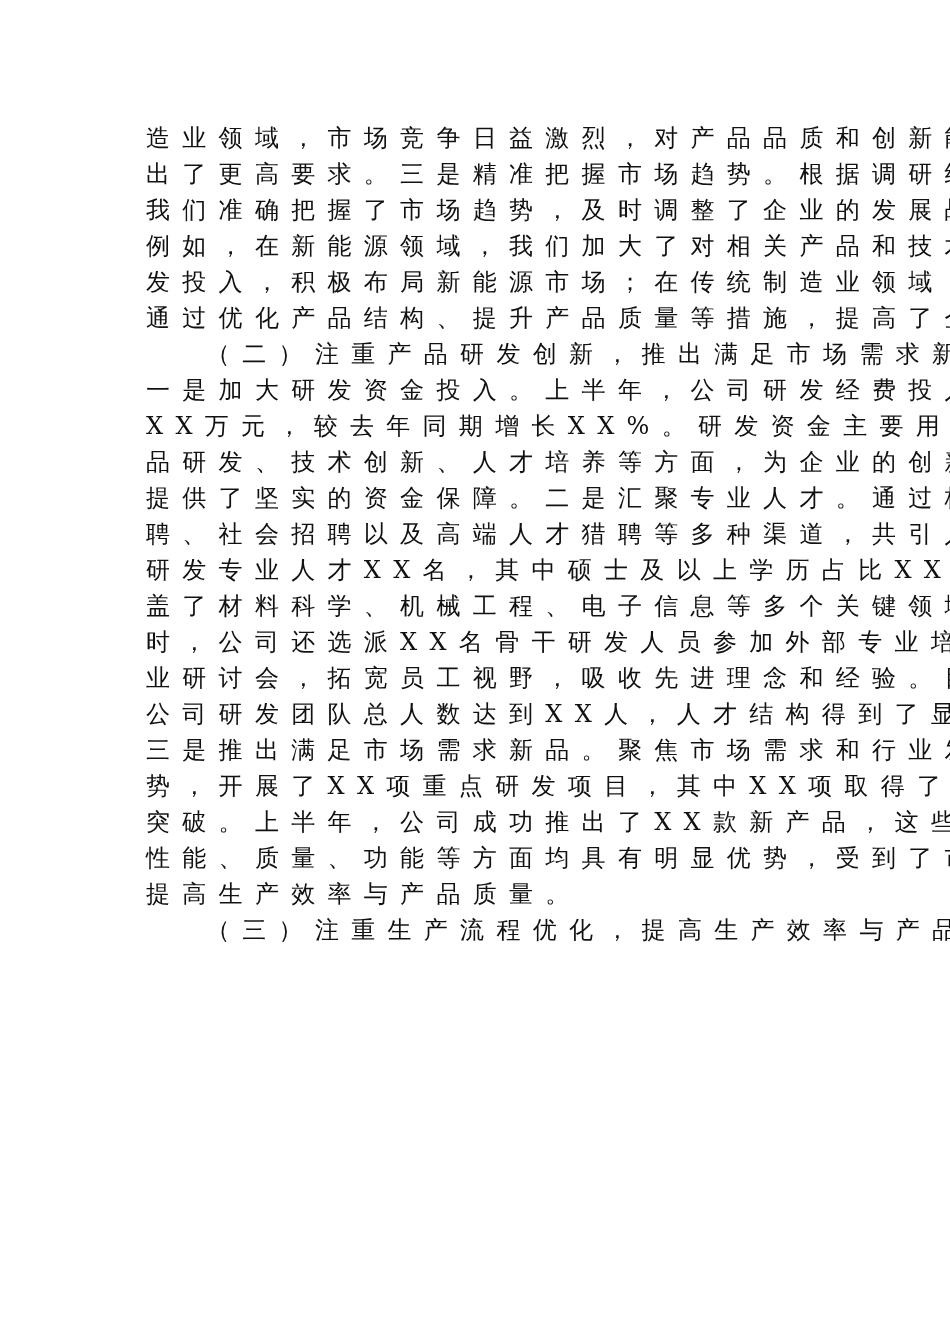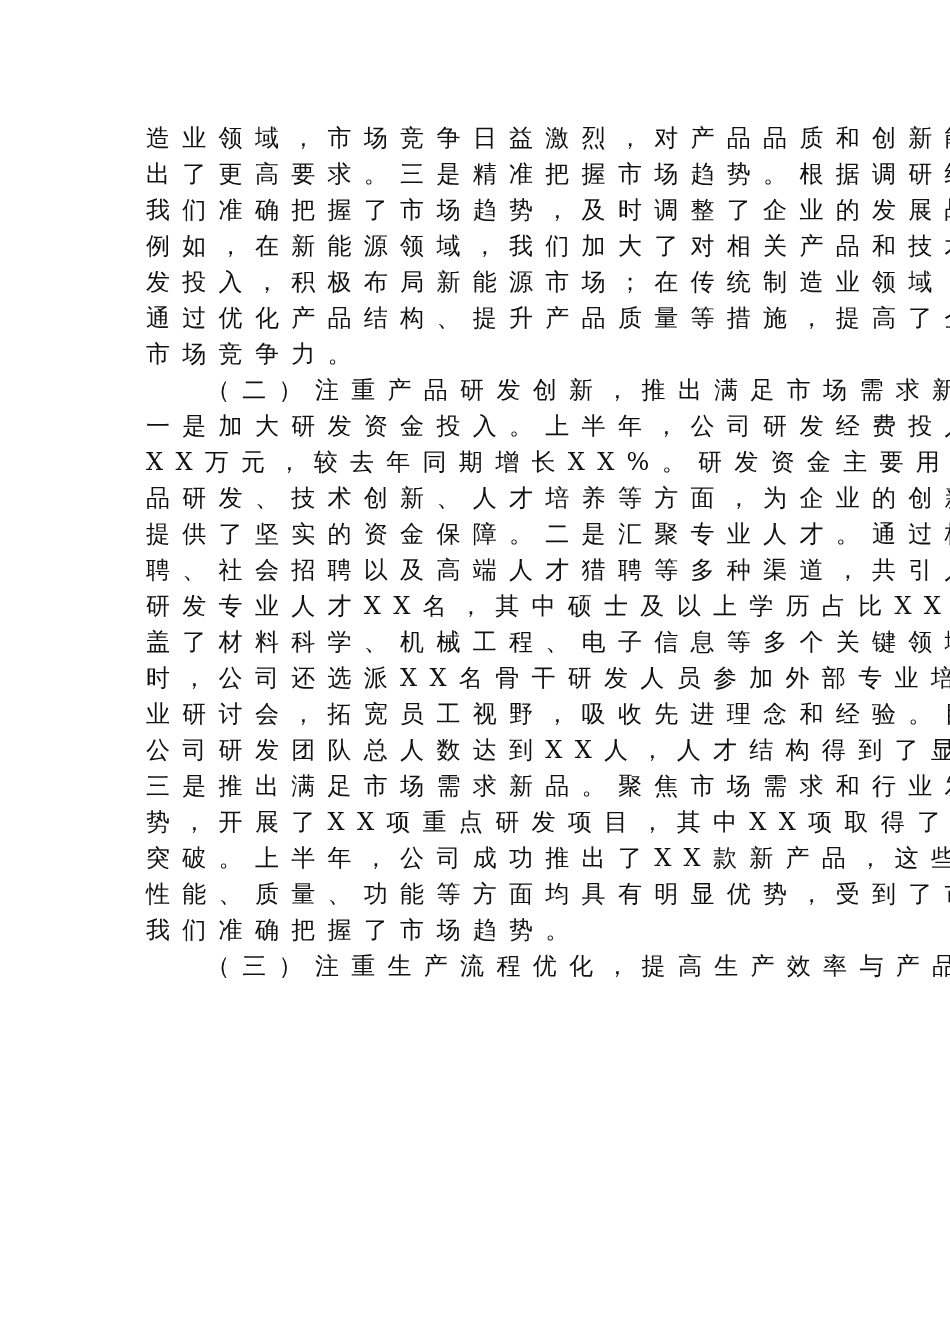--- a/index.html
+++ b/index.html
@@ -45,32 +45,31 @@
 <body>
 
 <div class="page">
   <div class="text-block">
     <div class="line">造业领域，市场竞争日益激烈，对产品品质和创新能力提</div>
     <div class="line">出了更高要求。三是精准把握市场趋势。根据调研结果，</div>
     <div class="line">我们准确把握了市场趋势，及时调整了企业的发展战略。</div>
     <div class="line">例如，在新能源领域，我们加大了对相关产品和技术的研</div>
     <div class="line">发投入，积极布局新能源市场；在传统制造业领域，我们</div>
     <div class="line">通过优化产品结构、提升产品质量等措施，提高了企业的</div>
-    <div class="line">市场竞争力。</div>
     <div class="line heading">（二）注重产品研发创新，推出满足市场需求新品。</div>
     <div class="line">一是加大研发资金投入。上半年，公司研发经费投入达到</div>
     <div class="line">XX万元，较去年同期增长XX%。研发资金主要用于新产</div>
     <div class="line">品研发、技术创新、人才培养等方面，为企业的创新发展</div>
     <div class="line">提供了坚实的资金保障。二是汇聚专业人才。通过校园招</div>
     <div class="line">聘、社会招聘以及高端人才猎聘等多种渠道，共引入各类</div>
     <div class="line">研发专业人才XX名，其中硕士及以上学历占比XX%，涵</div>
     <div class="line">盖了材料科学、机械工程、电子信息等多个关键领域。同</div>
     <div class="line">时，公司还选派XX名骨干研发人员参加外部专业培训和行</div>
     <div class="line">业研讨会，拓宽员工视野，吸收先进理念和经验。目前，</div>
     <div class="line">公司研发团队总人数达到XX人，人才结构得到了显著优化。</div>
     <div class="line">三是推出满足市场需求新品。聚焦市场需求和行业发展趋</div>
     <div class="line">势，开展了XX项重点研发项目，其中XX项取得了阶段性</div>
     <div class="line">突破。上半年，公司成功推出了XX款新产品，这些产品在</div>
     <div class="line">性能、质量、功能等方面均具有明显优势，受到了市场的</div>
-    <div class="line">我们准确把握了市场趋势。</div>
+    <div class="line">提高生产效率与产品质量。</div>
     <div class="line heading">（三）注重生产流程优化，提高生产效率与产品质量。</div>
   </div>
 </div>
 
 </body></html>

